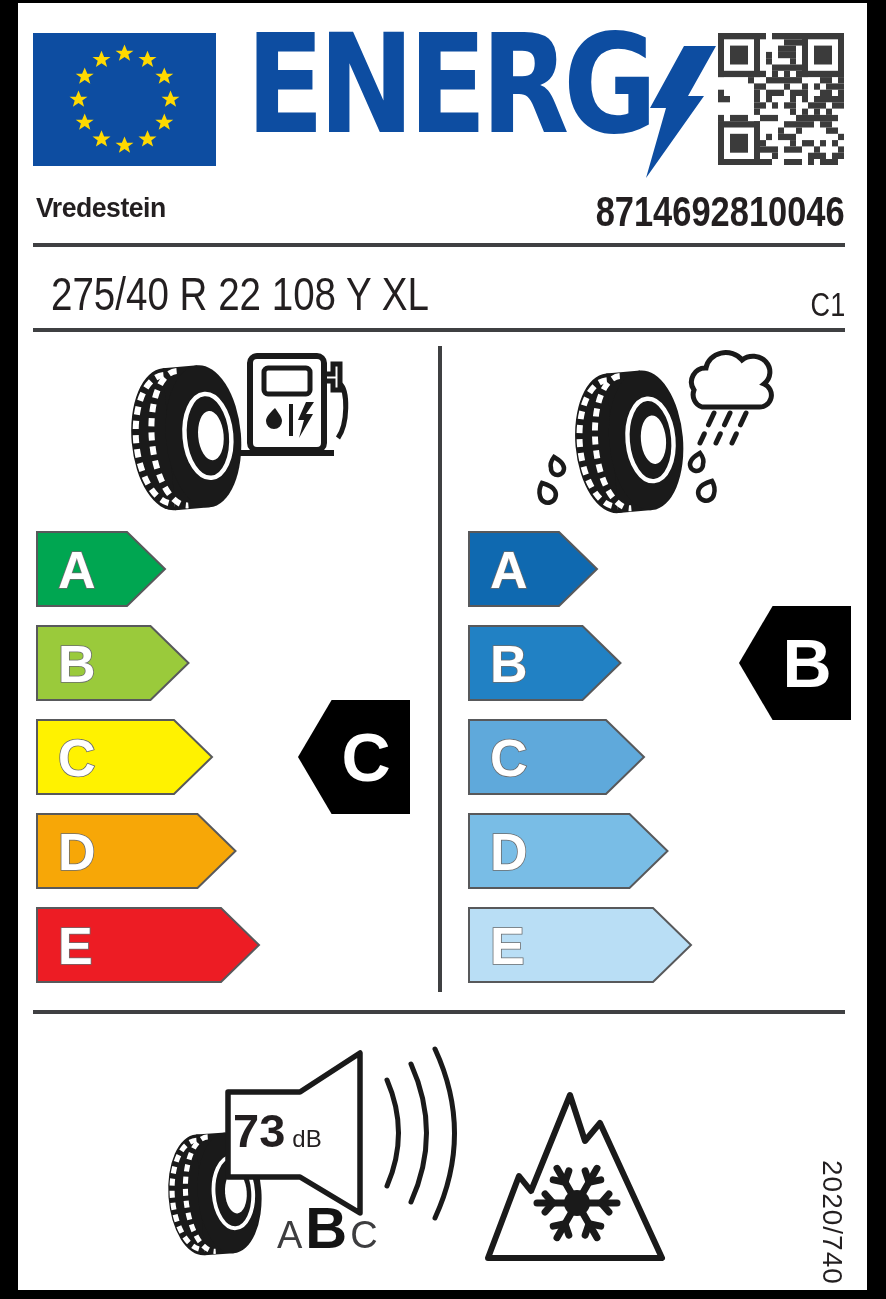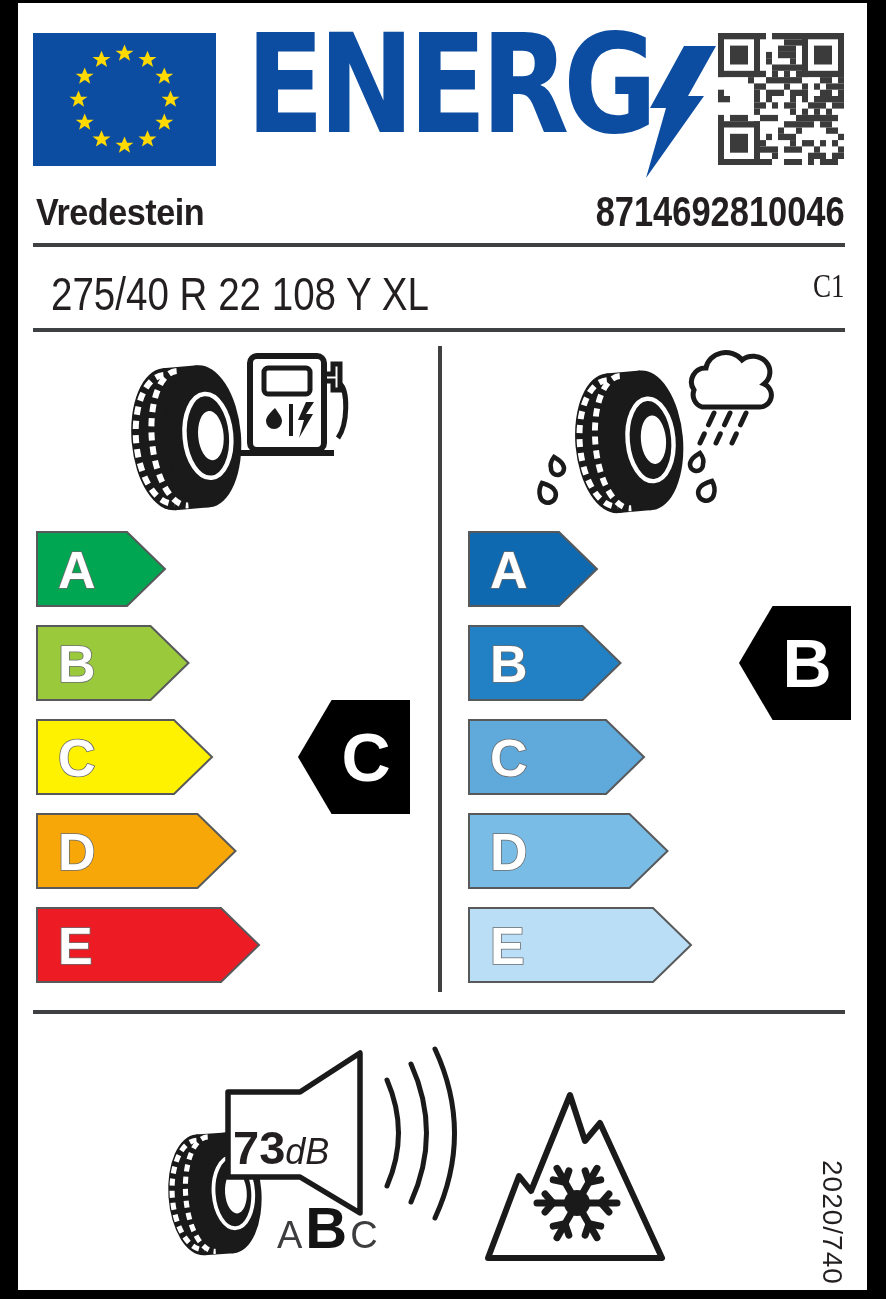--- a/index.html
+++ b/index.html
@@ -9,38 +9,38 @@
   
   .frame{position:absolute;background:#000;}
   
   .cond{display:inline-block;transform:scaleX(0.82);transform-origin:left center;white-space:nowrap;}
   .cond-r{display:inline-block;transform:scaleX(0.82);transform-origin:right center;white-space:nowrap;}
   
   .energ{left:246px;top:16px;font-family:"DejaVu Sans","Liberation Sans",sans-serif;
          font-weight:bold;font-size:138px;line-height:1;letter-spacing:-7px;color:#0d4da1;
          transform:scaleX(0.83);transform-origin:left top;}
   
-  .brand{left:36px;top:192px;font-size:36px;font-weight:bold;letter-spacing:-0.5px;}
+  .brand{left:36px;top:192px;font-size:28px;font-weight:bold;letter-spacing:-0.5px;}
   .barcode{right:41px;top:188px;font-size:42px;font-weight:700;}
   .size{left:36px;top:266px;font-size:47px;font-weight:400;margin-left:15px;}
-  .tclass{right:41px;top:268px;font-size:33px;font-family:Liberation Serif, serif;}
+  .tclass{right:41px;top:286px;font-size:33px;}
   .hline{position:absolute;background:#3f4042;height:4px;width:812px;left:33px;}
   .vdivider{position:absolute;background:#3f4042;width:4px;left:438px;top:346px;height:646px;}
   
   .scale{position:absolute;top:531px;}
   .scale .row{margin-bottom:18px;line-height:0;}
   
   .rating-arrow{position:absolute;width:112px;height:114px;background:#000;
       clip-path:polygon(0 50%,30% 0,100% 0,100% 100%,30% 100%);
       display:flex;align-items:center;justify-content:center;padding-left:24px;box-sizing:border-box;}
   .rating-arrow span{color:#fff;font-size:68px;font-weight:bold;line-height:1;}
   
-  .db-wrap{left:233px;top:1103px;display:flex;align-items:baseline;margin-top:17px;}
+  .db-wrap{left:233px;top:1103px;display:flex;align-items:baseline;gap:7px;}
   .db-val{font-size:47px;font-weight:bold;}
-  .db-unit{font-size:36px;font-weight:400;font-style:italic;}
+  .db-unit{font-size:24px;font-weight:400;}
   .abc-wrap{left:277px;top:1204px;display:flex;align-items:flex-end;gap:3px;line-height:0.82;}
   .abc-wrap .sm{font-size:38px;color:#3d3d3f;}
   .abc-wrap .big{font-size:58px;font-weight:bold;color:#141414;}
   
   .reg{right:38px;top:1160px;writing-mode:vertical-rl;font-size:28px;letter-spacing:1px;color:#231f20;}
   svg{display:block;}
 </style>
 </head>
 <body>
 

